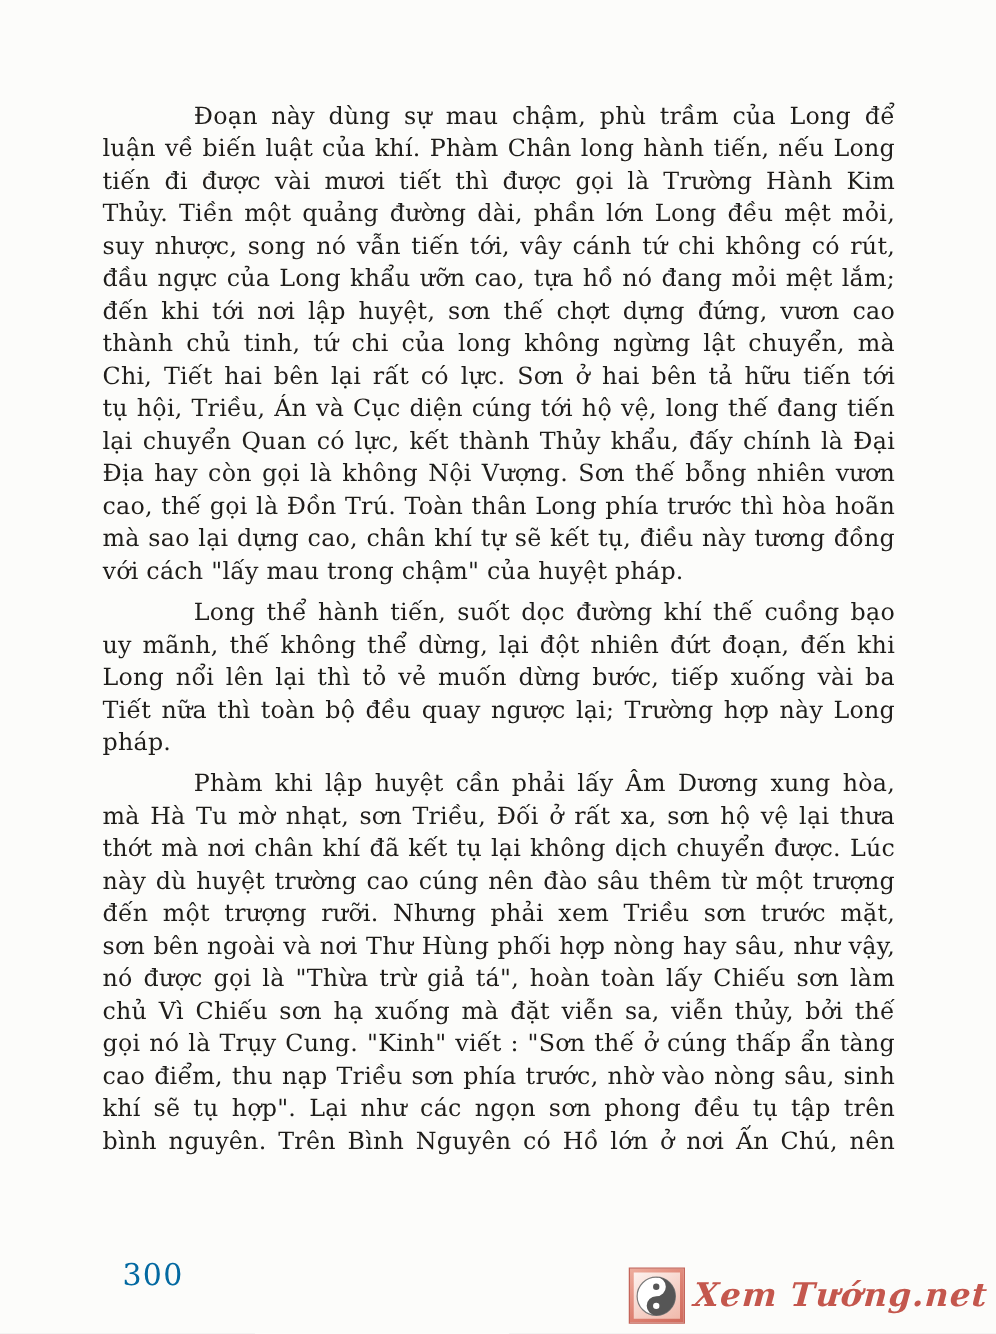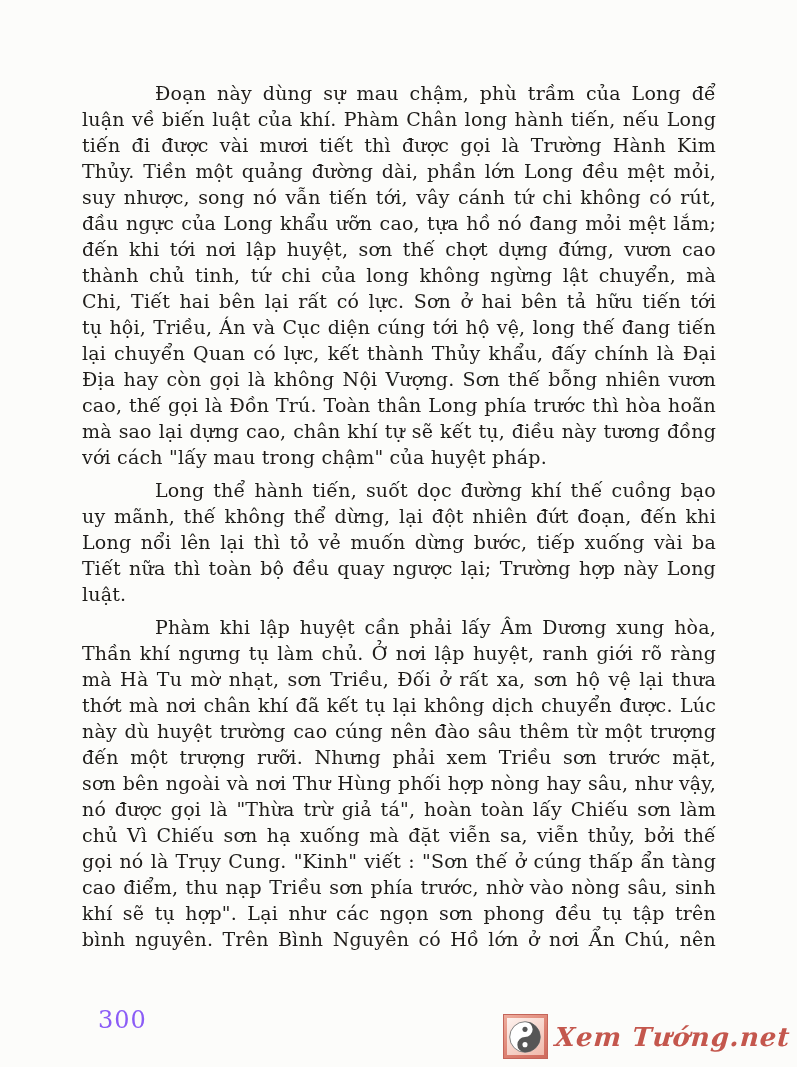--- a/index.html
+++ b/index.html
@@ -41,21 +41,21 @@
   }
   .line.short {
     text-align-last: left;
   }
   .page-number {
     position: absolute;
     left: 98px;
     top: 1006px;
     font-size: 24px;
     letter-spacing: 1px;
-    color: #8b5cf6;
+    color: #0369a1;
   }
   .watermark {
     position: absolute;
     right: 7px;
     bottom: 8px;
     display: flex;
     align-items: center;
     gap: 7px;
   }
   .wm-icon-frame {
@@ -110,26 +110,25 @@
       <div class="line">cao, thế gọi là Đồn Trú. Toàn thân Long phía trước thì hòa hoãn</div>
       <div class="line">mà sao lại dựng cao, chân khí tự sẽ kết tụ, điều này tương đồng</div>
       <div class="line short">với cách "lấy mau trong chậm" của huyệt pháp.</div>
     </div>
 
     <div class="paragraph">
       <div class="line indent">Long thể hành tiến, suốt dọc đường khí thế cuồng bạo</div>
       <div class="line">uy mãnh, thế không thể dừng, lại đột nhiên đứt đoạn, đến khi</div>
       <div class="line">Long nổi lên lại thì tỏ vẻ muốn dừng bước, tiếp xuống vài ba</div>
       <div class="line">Tiết nữa thì toàn bộ đều quay ngược lại; Trường hợp này Long</div>
-      <div class="line short">luật.</div>
+      <div class="line short">pháp.</div>
     </div>
 
     <div class="paragraph">
       <div class="line indent">Phàm khi lập huyệt cần phải lấy Âm Dương xung hòa,</div>
-      <div class="line">Thần khí ngưng tụ làm chủ. Ở nơi lập huyệt, ranh giới rõ ràng</div>
       <div class="line">mà Hà Tu mờ nhạt, sơn Triều, Đối ở rất xa, sơn hộ vệ lại thưa</div>
       <div class="line">thớt mà nơi chân khí đã kết tụ lại không dịch chuyển được. Lúc</div>
       <div class="line">này dù huyệt trường cao cúng nên đào sâu thêm từ một trượng</div>
       <div class="line">đến một trượng rưỡi. Nhưng phải xem Triều sơn trước mặt, Chiếu</div>
       <div class="line">sơn bên ngoài và nơi Thư Hùng phối hợp nòng hay sâu, như vậy,</div>
       <div class="line">nó được gọi là "Thừa trừ giả tá", hoàn toàn lấy Chiếu sơn làm</div>
       <div class="line">chủ Vì Chiếu sơn hạ xuống mà đặt viễn sa, viễn thủy, bởi thế</div>
       <div class="line">gọi nó là Trụy Cung. "Kinh" viết : "Sơn thế ở cúng thấp ẩn tàng</div>
       <div class="line">cao điểm, thu nạp Triều sơn phía trước, nhờ vào nòng sâu, sinh</div>
       <div class="line">khí sẽ tụ hợp". Lại như các ngọn sơn phong đều tụ tập trên</div>

